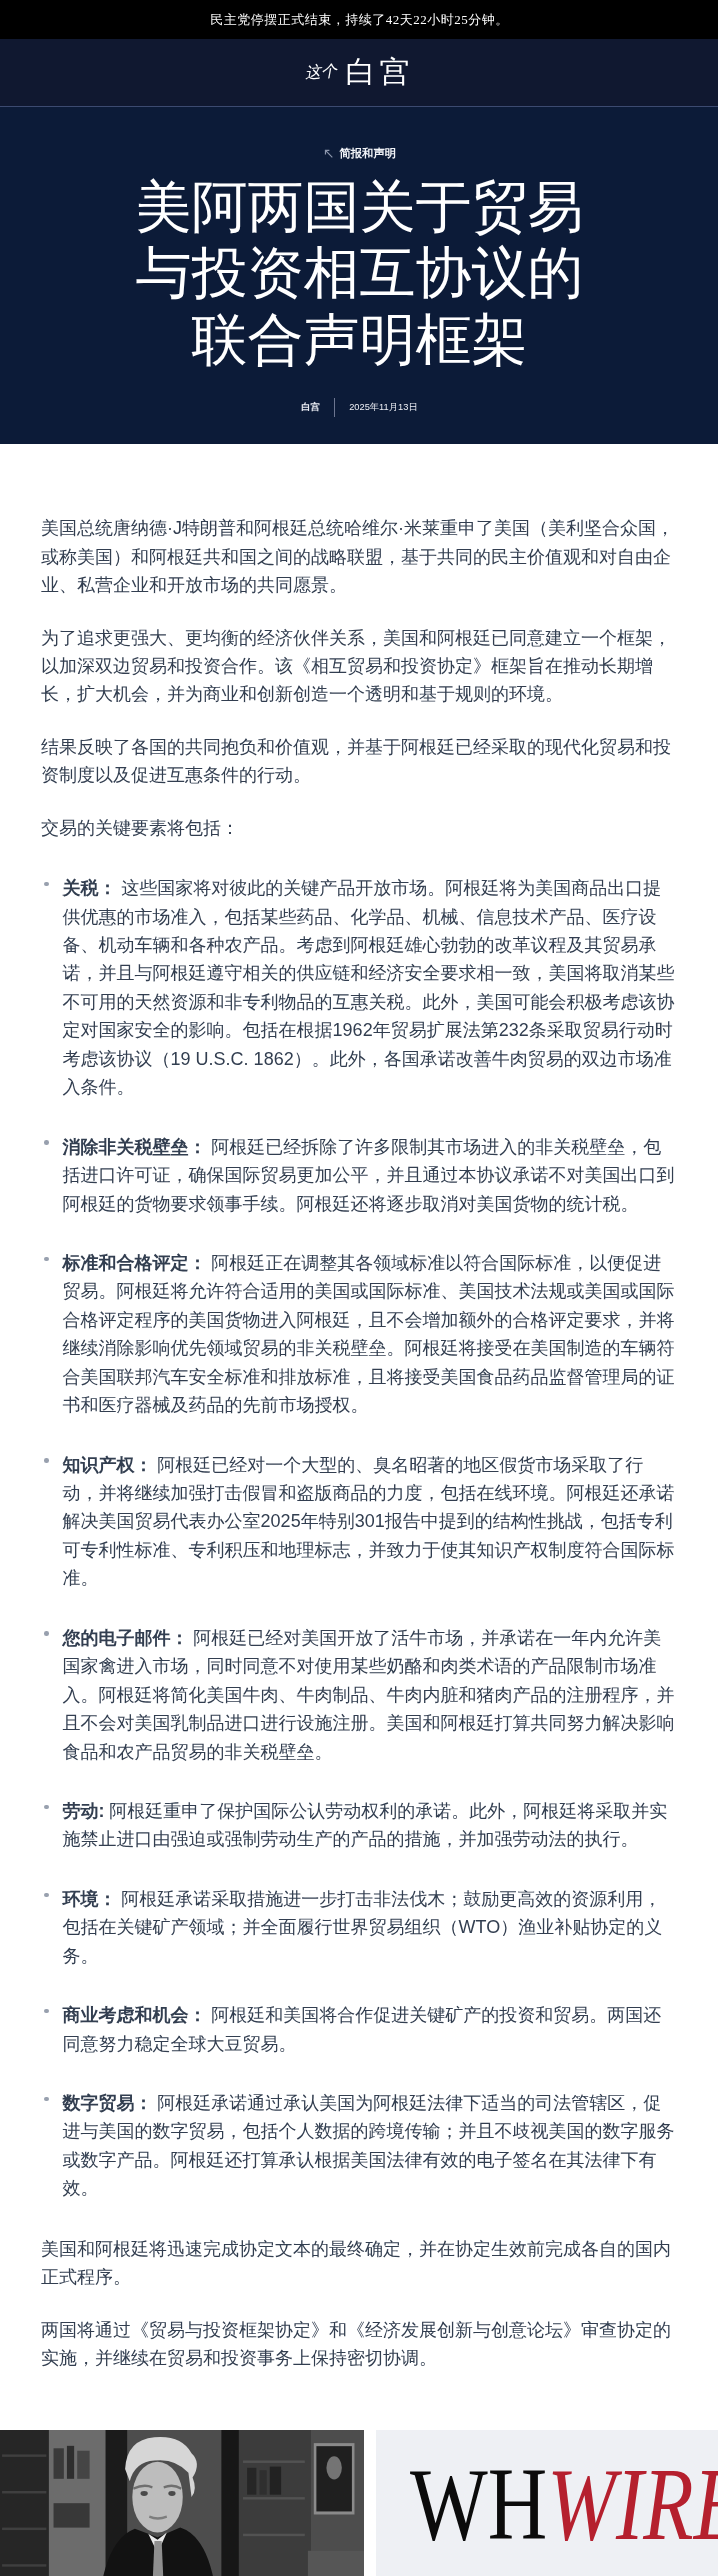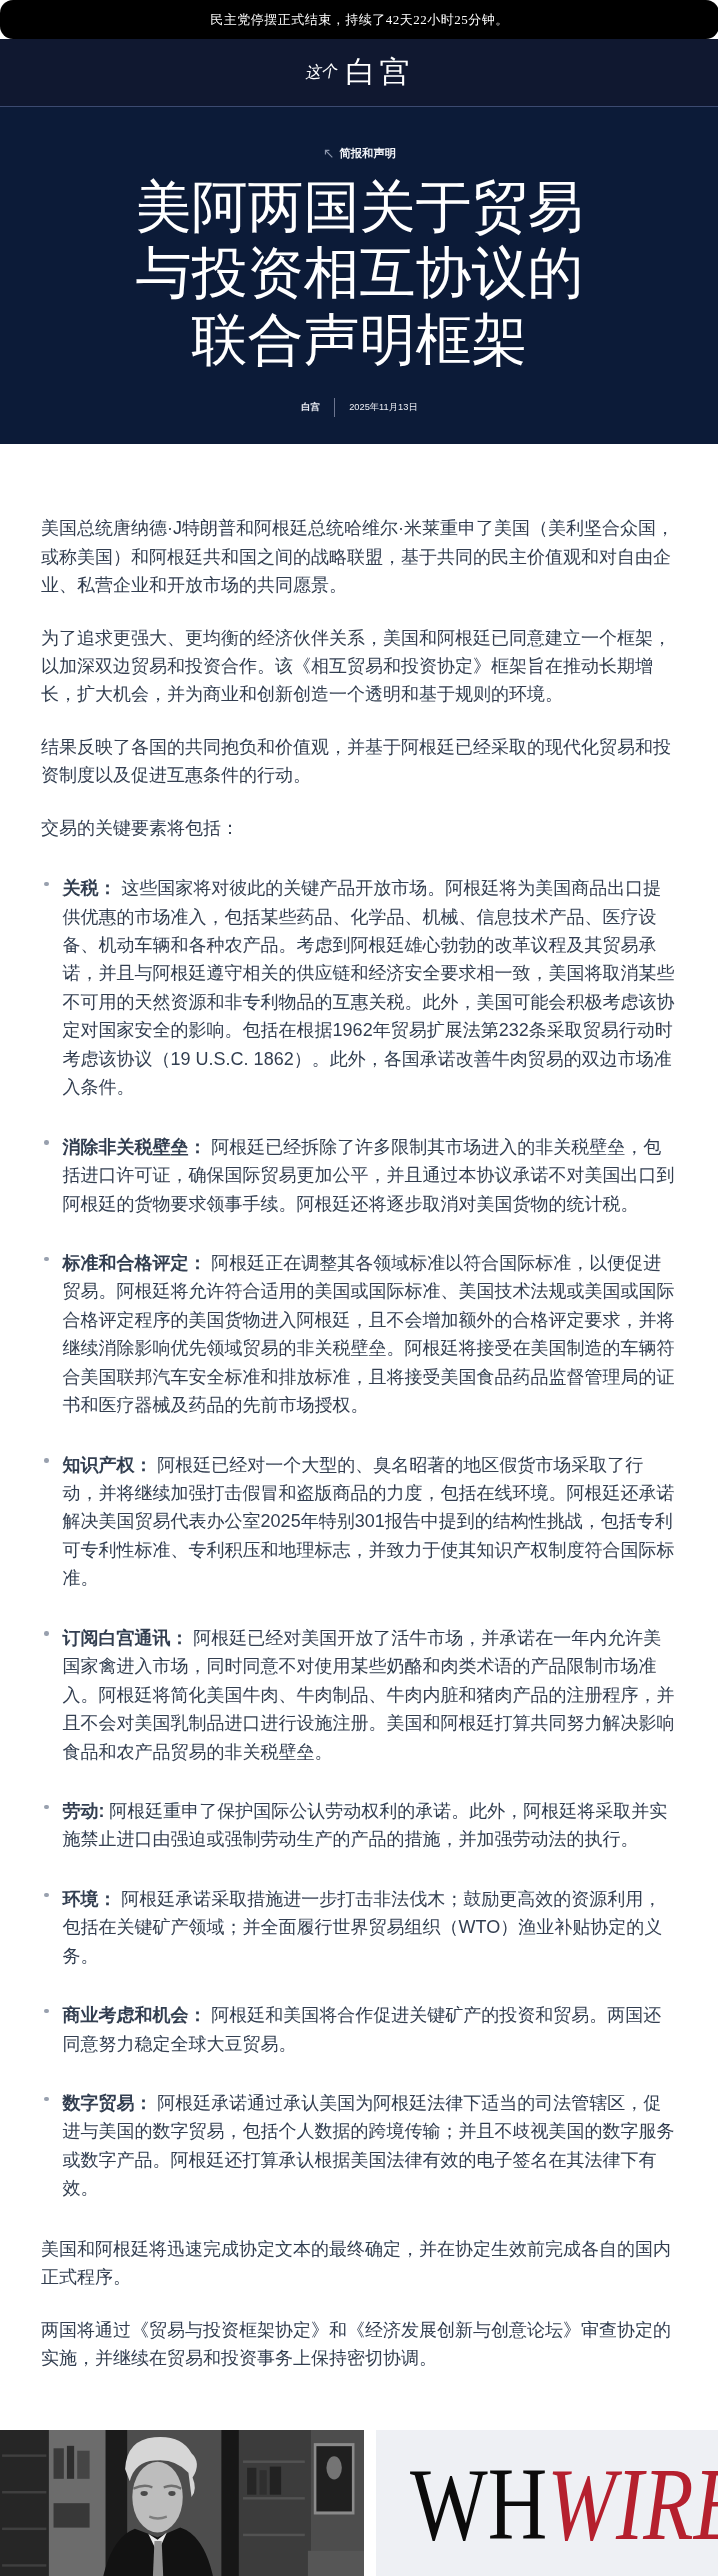--- a/index.html
+++ b/index.html
@@ -9,21 +9,21 @@
     font-family:"Liberation Sans","DejaVu Sans",sans-serif;
     -webkit-font-smoothing:antialiased;
   }
   a{color:inherit;text-decoration:none;}
 
   
   .alert-bar{
     height:39px;background:#000000;color:#ffffff;
     display:flex;align-items:center;justify-content:center;
     font-family:"Liberation Serif","DejaVu Serif",serif;
-    font-size:13px;letter-spacing:0.5px;border-radius:13px;
+    font-size:13px;letter-spacing:0.5px;
   }
 
   
   .logo-band{
     height:67px;background:#101830;
     display:flex;align-items:baseline;justify-content:center;gap:8.2px;
     color:#ffffff;
   }
   .logo-band .inner{display:flex;align-items:center;gap:8.2px;padding-top:13.4px;}
   .logo-prefix{
@@ -163,21 +163,21 @@
   <p>美国总统唐纳德·J特朗普和阿根廷总统哈维尔·米莱重申了美国（美利坚合众国，或称美国）和阿根廷共和国之间的战略联盟，基于共同的民主价值观和对自由企业、私营企业和开放市场的共同愿景。</p>
   <p>为了追求更强大、更均衡的经济伙伴关系，美国和阿根廷已同意建立一个框架，以加深双边贸易和投资合作。该《相互贸易和投资协定》框架旨在推动长期增长，扩大机会，并为商业和创新创造一个透明和基于规则的环境。</p>
   <p>结果反映了各国的共同抱负和价值观，并基于阿根廷已经采取的现代化贸易和投资制度以及促进互惠条件的行动。</p>
   <p>交易的关键要素将包括：</p>
 
   <ul class="key-list">
     <li><span class="b-label">关税：</span><span class="b-text">这些国家将对彼此的关键产品开放市场。阿根廷将为美国商品出口提供优惠的市场准入，包括某些药品、化学品、机械、信息技术产品、医疗设备、机动车辆和各种农产品。考虑到阿根廷雄心勃勃的改革议程及其贸易承诺，并且与阿根廷遵守相关的供应链和经济安全要求相一致，美国将取消某些不可用的天然资源和非专利物品的互惠关税。此外，美国可能会积极考虑该协定对国家安全的影响。包括在根据1962年贸易扩展法第232条采取贸易行动时考虑该协议（19 U.S.C. 1862）。此外，各国承诺改善牛肉贸易的双边市场准入条件。</span></li>
     <li><span class="b-label">消除非关税壁垒：</span><span class="b-text">阿根廷已经拆除了许多限制其市场进入的非关税壁垒，包括进口许可证，确保国际贸易更加公平，并且通过本协议承诺不对美国出口到阿根廷的货物要求领事手续。阿根廷还将逐步取消对美国货物的统计税。</span></li>
     <li><span class="b-label">标准和合格评定：</span><span class="b-text">阿根廷正在调整其各领域标准以符合国际标准，以便促进贸易。阿根廷将允许符合适用的美国或国际标准、美国技术法规或美国或国际合格评定程序的美国货物进入阿根廷，且不会增加额外的合格评定要求，并将继续消除影响优先领域贸易的非关税壁垒。阿根廷将接受在美国制造的车辆符合美国联邦汽车安全标准和排放标准，且将接受美国食品药品监督管理局的证书和医疗器械及药品的先前市场授权。</span></li>
     <li><span class="b-label">知识产权：</span><span class="b-text">阿根廷已经对一个大型的、臭名昭著的地区假货市场采取了行动，并将继续加强打击假冒和盗版商品的力度，包括在线环境。阿根廷还承诺解决美国贸易代表办公室2025年特别301报告中提到的结构性挑战，包括专利可专利性标准、专利积压和地理标志，并致力于使其知识产权制度符合国际标准。</span></li>
-    <li><span class="b-label">订阅白宫通讯：</span><span class="b-text">阿根廷已经对美国开放了活牛市场，并承诺在一年内允许美国家禽进入市场，同时同意不对使用某些奶酪和肉类术语的产品限制市场准入。阿根廷将简化美国牛肉、牛肉制品、牛肉内脏和猪肉产品的注册程序，并且不会对美国乳制品进口进行设施注册。美国和阿根廷打算共同努力解决影响食品和农产品贸易的非关税壁垒。</span></li>
+    <li><span class="b-label">您的电子邮件：</span><span class="b-text">阿根廷已经对美国开放了活牛市场，并承诺在一年内允许美国家禽进入市场，同时同意不对使用某些奶酪和肉类术语的产品限制市场准入。阿根廷将简化美国牛肉、牛肉制品、牛肉内脏和猪肉产品的注册程序，并且不会对美国乳制品进口进行设施注册。美国和阿根廷打算共同努力解决影响食品和农产品贸易的非关税壁垒。</span></li>
     <li><span class="b-label">劳动:</span><span class="b-text">阿根廷重申了保护国际公认劳动权利的承诺。此外，阿根廷将采取并实施禁止进口由强迫或强制劳动生产的产品的措施，并加强劳动法的执行。</span></li>
     <li><span class="b-label">环境：</span><span class="b-text">阿根廷承诺采取措施进一步打击非法伐木；鼓励更高效的资源利用，包括在关键矿产领域；并全面履行世界贸易组织（WTO）渔业补贴协定的义务。</span></li>
     <li><span class="b-label">商业考虑和机会：</span><span class="b-text">阿根廷和美国将合作促进关键矿产的投资和贸易。两国还同意努力稳定全球大豆贸易。</span></li>
     <li><span class="b-label">数字贸易：</span><span class="b-text">阿根廷承诺通过承认美国为阿根廷法律下适当的司法管辖区，促进与美国的数字贸易，包括个人数据的跨境传输；并且不歧视美国的数字服务或数字产品。阿根廷还打算承认根据美国法律有效的电子签名在其法律下有效。</span></li>
   </ul>
 
   <p>美国和阿根廷将迅速完成协定文本的最终确定，并在协定生效前完成各自的国内正式程序。</p>
   <p>两国将通过《贸易与投资框架协定》和《经济发展创新与创意论坛》审查协定的实施，并继续在贸易和投资事务上保持密切协调。</p>
 </div>
 

